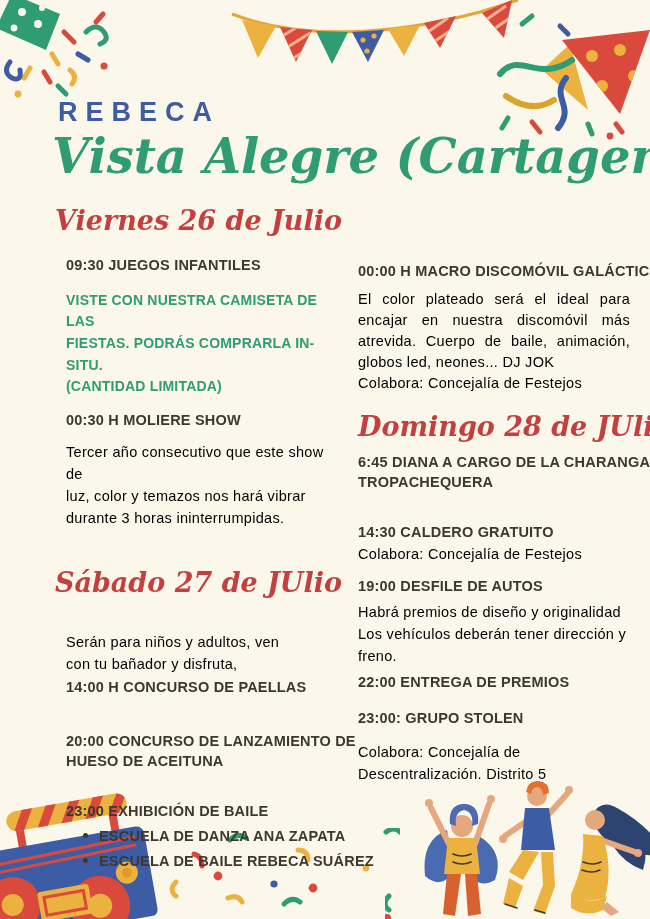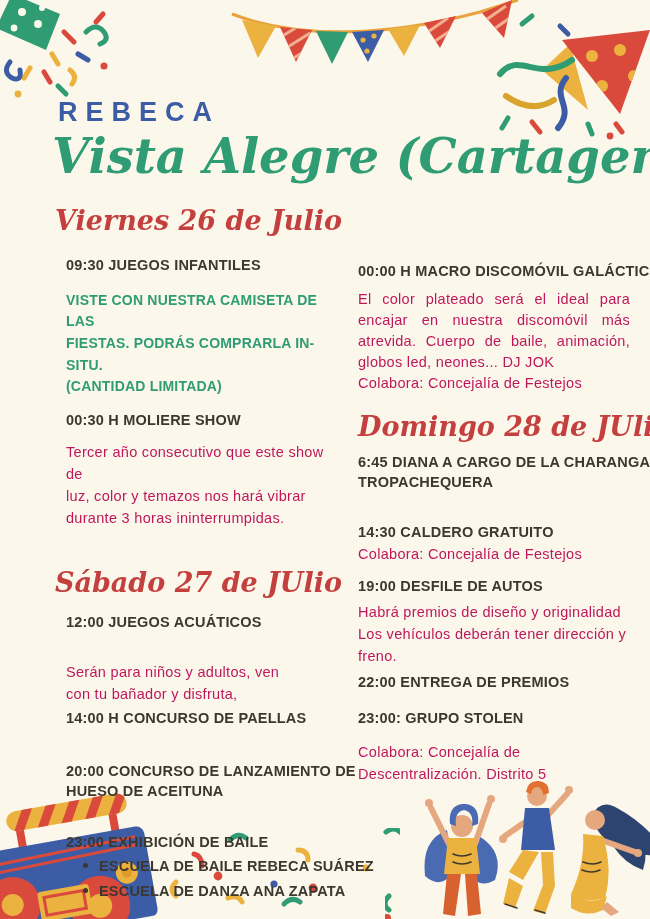--- a/index.html
+++ b/index.html
@@ -28,21 +28,21 @@
   .script-h{
     font-family:"DejaVu Serif",serif;font-style:italic;font-weight:700;
     font-size:27px;color:#c4403e;line-height:1.35;white-space:pre;margin:0;
   }
   .event{
     font-size:14.5px;font-weight:700;color:#3c382f;
     line-height:1.4;white-space:pre;letter-spacing:.2px;
   }
   .indent{margin-left:11px;}
   .para{
-    font-size:14.5px;color:#be185d;line-height:1.5;
+    font-size:14.5px;color:#000000;line-height:1.5;
     letter-spacing:.3px;white-space:pre-line;
   }
   .para.justify{white-space:normal;text-align:justify;line-height:1.45;}
   .promo{
     font-size:14px;font-weight:700;color:#2f9c73;
     line-height:1.55;white-space:pre-line;letter-spacing:.2px;
   }
   .bullets{margin-left:28px;}
   .bullet-item{
     font-size:14.5px;font-weight:700;color:#3c382f;line-height:1.72;
@@ -266,30 +266,29 @@
   <div class="event indent mb14">09:30 JUEGOS INFANTILES</div>
   <div class="promo indent mb12">VISTE CON NUESTRA CAMISETA DE LAS
 FIESTAS.  PODRÁS COMPRARLA IN-SITU.
 (CANTIDAD LIMITADA)</div>
   <div class="event indent mb12">00:30 H MOLIERE SHOW</div>
   <div class="para indent mb36">Tercer año consecutivo que este show de
 luz, color y temazos nos hará vibrar
 durante 3 horas ininterrumpidas.</div>
 
   <h2 class="script-h mb10">Sábado 27 de JUlio</h2>
-  <div class="event indent mb4">12:00 JUEGOS ACUÁTICOS</div>
   <div class="para indent mb2">Serán para niños y adultos, ven
 con tu bañador y disfruta,</div>
   <div class="event indent mb18">14:00 H CONCURSO DE PAELLAS</div>
   <div class="event indent mb8">20:00 CONCURSO DE LANZAMIENTO DE
 HUESO DE ACEITUNA</div>
   <div class="event indent mb2">23:00 EXHIBICIÓN DE BAILE</div>
   <div class="bullets">
+    <div class="bullet-item">ESCUELA DE DANZA ANA ZAPATA</div>
     <div class="bullet-item">ESCUELA DE BAILE REBECA SUÁREZ</div>
-    <div class="bullet-item">ESCUELA DE DANZA ANA ZAPATA</div>
   </div>
 </div>
 
 <div class="col col-right">
   <div class="event mb8">00:00 H MACRO DISCOMÓVIL GALÁCTICA</div>
   <div class="para justify">El color plateado será el ideal para encajar en nuestra discomóvil más atrevida. Cuerpo de baile, animación, globos led, neones... DJ JOK</div>
   <div class="para mb14">Colabora: Concejalía de Festejos</div>
 
   <h2 class="script-h mb6">Domingo 28 de JUlio</h2>
   <div class="event mb20">6:45 DIANA A CARGO DE LA CHARANGA

